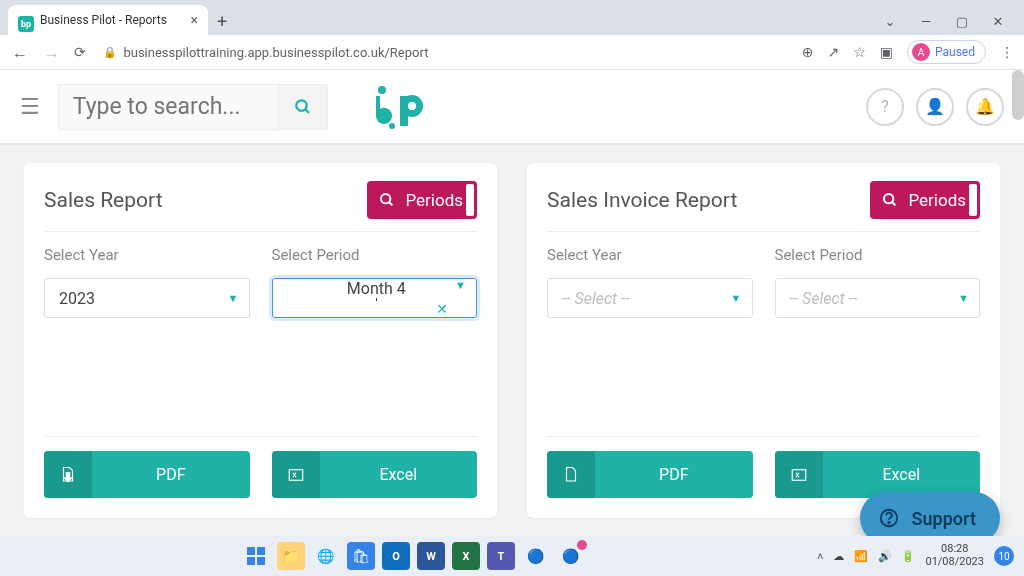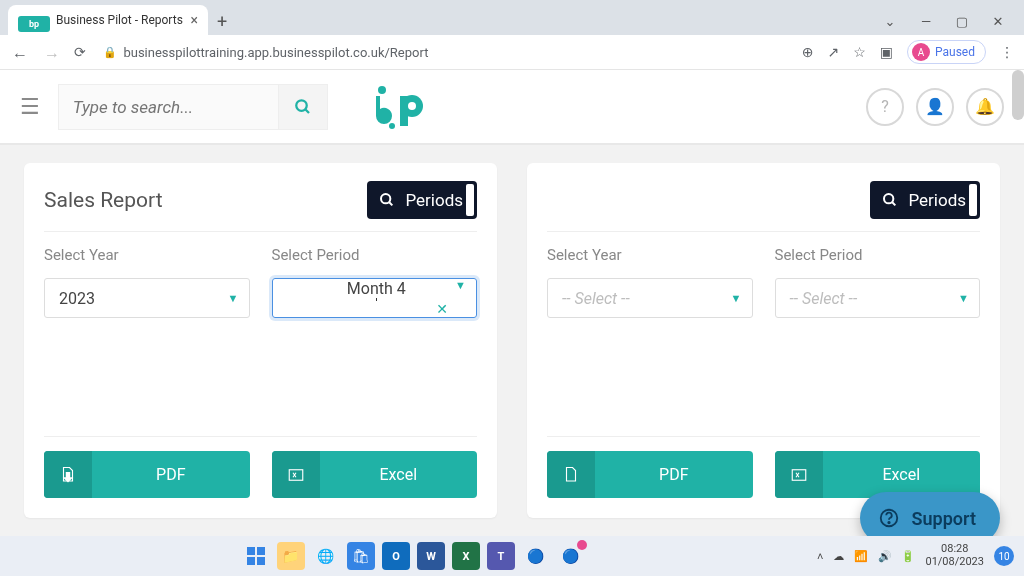--- a/index.html
+++ b/index.html
@@ -1,52 +1,52 @@
 <!DOCTYPE html>
 <html><head>
 <meta charset="utf-8">
 <style>
 * { margin:0; padding:0; box-sizing:border-box; font-family:-apple-system,BlinkMacSystemFont,"Segoe UI",Roboto,Arial,sans-serif; }
 body { width:1024px; height:576px; background:#fff; overflow:hidden; position:relative; }
 
 
 .chrome-tabs { height:35px; background:#dce1e7; display:flex; align-items:flex-end; padding-left:8px; }
 .tab { display:flex; align-items:center; height:30px; background:#fff; border-radius:8px 8px 0 0; padding:0 10px; gap:6px; min-width:200px; font-size:12px; color:#333; }
-.tab-favicon { width:32px; height:16px; background:#20b2a6; border-radius:3px; display:flex; align-items:center; justify-content:center; color:#fff; font-size:9px; font-weight:bold;margin-top:8px; }
+.tab-favicon { width:16px; height:16px; background:#20b2a6; border-radius:3px; display:flex; align-items:center; justify-content:center; color:#fff; font-size:9px; font-weight:bold;margin-top:8px; }
 .tab-close { margin-left:auto; font-size:14px; color:#666; cursor:pointer; }
 .new-tab { width:28px; height:28px; display:flex; align-items:center; justify-content:center; color:#555; font-size:18px; }
 .window-ctrls { margin-left:auto; display:flex; gap:12px; padding:0 14px 6px 0; color:#555; }
 .window-ctrls span { width:24px; text-align:center; font-size:13px; cursor:pointer; }
 
 .chrome-bar { height:35px; background:#fff; border-bottom:1px solid #e5e5e5; display:flex; align-items:center; padding:0 10px; gap:12px; }
 .nav-arrow { color:#5f6368; font-size:16px; width:20px; text-align:center; cursor:pointer; }
 .nav-arrow.disabled { color:#c0c0c0; }
 .reload { color:#5f6368; font-size:14px; cursor:pointer; }
 .url-bar { flex:0 0 auto; display:flex; align-items:center; gap:6px; font-size:13px; color:#5f6368; margin-left:6px; }
 .lock { font-size:11px; }
 .chrome-actions { margin-left:auto; display:flex; align-items:center; gap:14px; color:#5f6368; font-size:14px; }
 .paused-badge { display:flex; align-items:center; gap:5px; border:1px solid #c9d4f7; border-radius:14px; padding:2px 10px 2px 4px; font-size:12px; color:#4a74e8; }
 .pink-circ { width:18px; height:18px; border-radius:50%; background:#e84a8f; color:#fff; font-size:10px; display:flex; align-items:center; justify-content:center; }
 
 
 .app-header { height:75px; background:#fff; border-bottom:2px solid #e8e8e8; display:flex; align-items:center; padding:0 20px; gap:18px; }
 .hamburger { color:#8a8a8a; font-size:22px; cursor:pointer; }
 .search-wrap { display:flex; }
-.search-box { height:46px; width:220px; border:1px solid #eee; border-right:none; padding:0 14px; font-size:17px; color:#9a9a9a; background:#fafafa;font-style:italic; }
+.search-box { height:46px; width:220px; border:1px solid #eee; border-right:none; padding:0 14px; font-size:23px; color:#9a9a9a; background:#fafafa; }
 .search-btn { width:50px; height:46px; background:#f4f4f4; border:1px solid #eee; display:flex; align-items:center; justify-content:center; color:#20b2a6; font-size:16px; cursor:pointer; }
 .logo-wrap { margin-left:24px; }
 .header-icons { margin-left:auto; display:flex; gap:12px; }
 .hdr-circ { width:38px; height:38px; border:2px solid #d8d8d8; border-radius:50%; display:flex; align-items:center; justify-content:center; color:#b5b5b5; font-size:16px; cursor:pointer; }
 
 
 .content { background:#f2f2f2; padding:18px 24px; height:calc(576px - 35px - 35px - 75px - 40px); display:flex; gap:30px; position:relative; }
 .card { flex:1; background:#fff; border-radius:6px; padding:18px 20px 20px 20px; display:flex; flex-direction:column; box-shadow:0 1px 2px rgba(0,0,0,0.05); }
 .card-head { display:flex; align-items:center; margin-bottom:12px; }
 .card-title { font-size:21px; color:#555; font-weight:400; }
-.periods-btn { margin-left:auto; background:#0f172a; color:#fff; border:none; border-radius:4px; height:38px; padding:0 14px 0 12px; display:flex; align-items:center; gap:10px; font-size:17px; cursor:pointer; position:relative; }
+.periods-btn { margin-left:auto; background:#be185d; color:#fff; border:none; border-radius:4px; height:38px; padding:0 14px 0 12px; display:flex; align-items:center; gap:10px; font-size:17px; cursor:pointer; position:relative; }
 .periods-btn::after { content:""; position:absolute; right:3px; top:3px; bottom:3px; width:8px; background:#fff; border-radius:2px; }
 .card hr { border:none; border-top:1px solid #eee; margin-bottom:14px; }
 
 .field-row { display:flex; gap:22px; margin-bottom:8px; }
 .field { flex:1; }
 .field-label { font-size:15px; color:#888; margin-bottom:14px; display:block; }
 .select { height:40px; border:1px solid #ddd; border-radius:3px; display:flex; align-items:center; padding:0 10px 0 14px; font-size:16px; color:#444; position:relative; cursor:pointer; }
 .select.placeholder { color:#bdbdbd; font-style:italic; }
 .select .caret { margin-left:auto; color:#20b2a6; font-size:11px; }
 .select.focused { border:1px solid #4a90e2; box-shadow:0 0 0 3px rgba(74,144,226,0.2);flex-direction:column; }
@@ -199,20 +199,21 @@
               <path d="M8 9 l4 6 m0 -6 l-4 6"></path>
             </svg>
         </span>
         <span class="txt-part">Excel</span>
       </button>
     </div>
   </div>
 
   <div class="card">
     <div class="card-head">
+      <div class="card-title">Sales Invoice Report</div>
       <button class="periods-btn">
         <svg width="16" height="16" viewBox="0 0 24 24" fill="none" stroke="#fff" stroke-width="3">
             <circle cx="10" cy="10" r="7"></circle>
             <line x1="20" y1="20" x2="15" y2="15"></line>
           </svg>
         <span>Periods</span>
       </button>
     </div>
     <hr>
     <div class="field-row">

